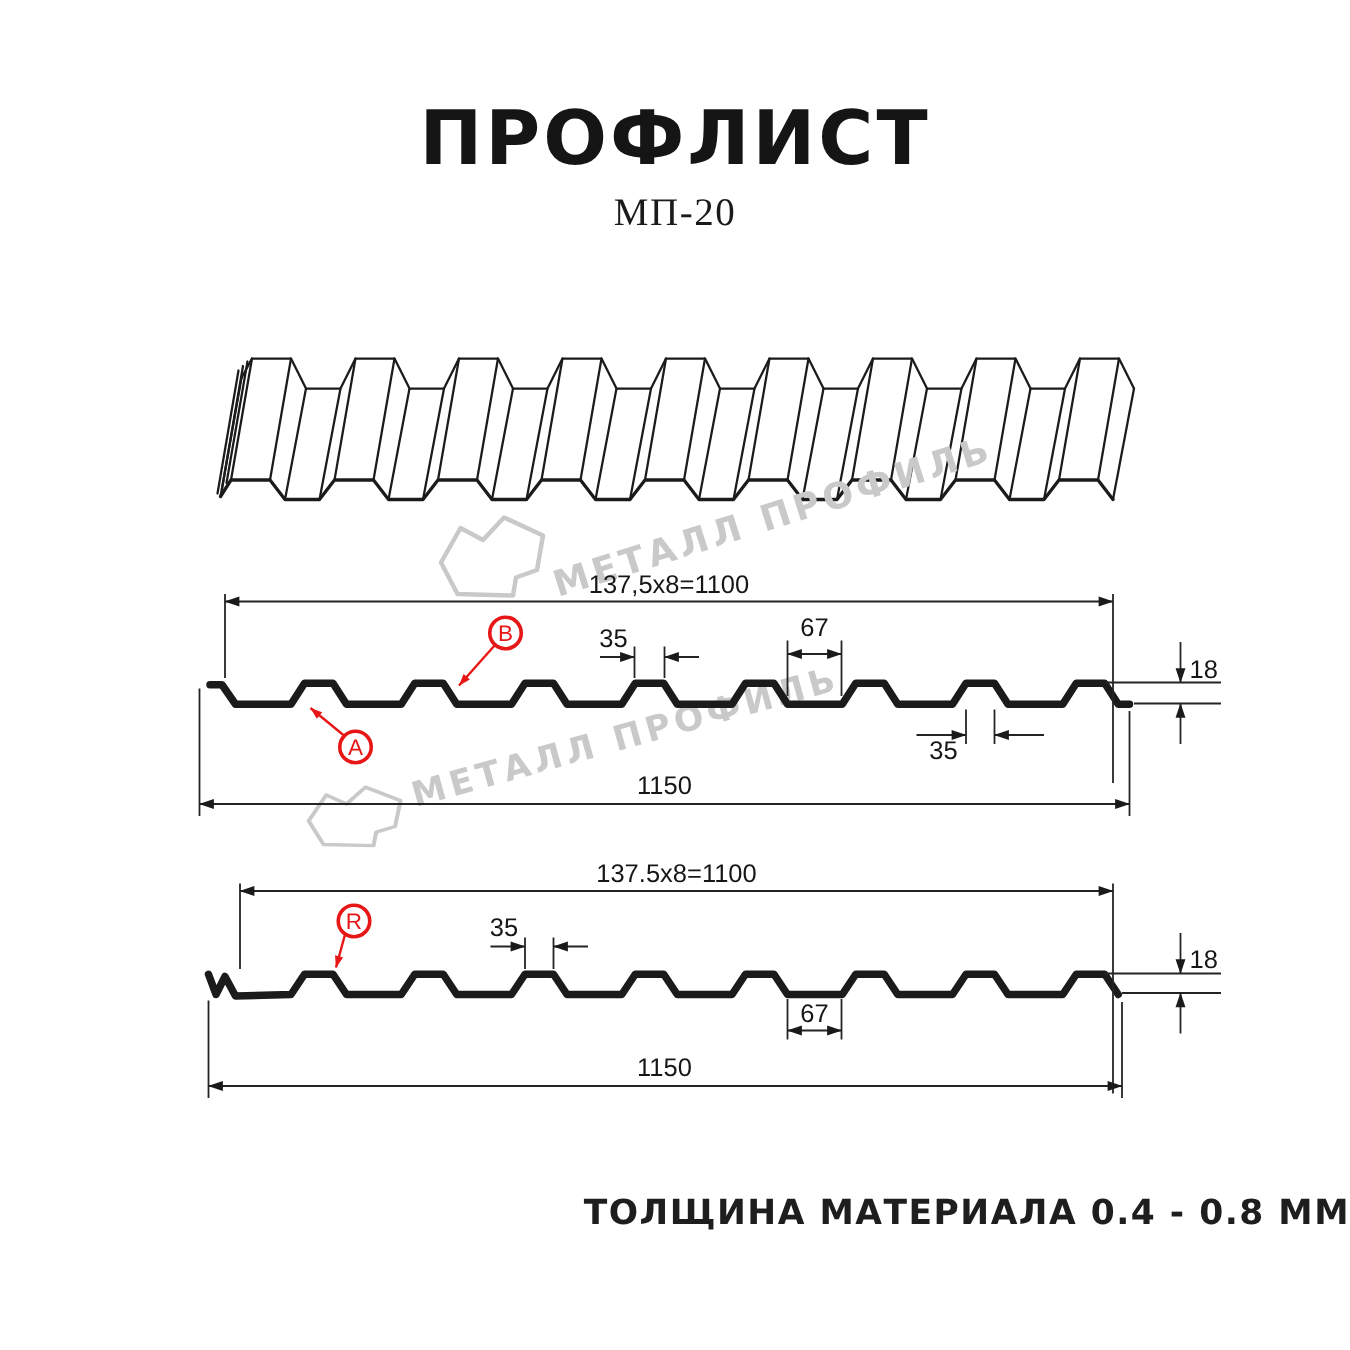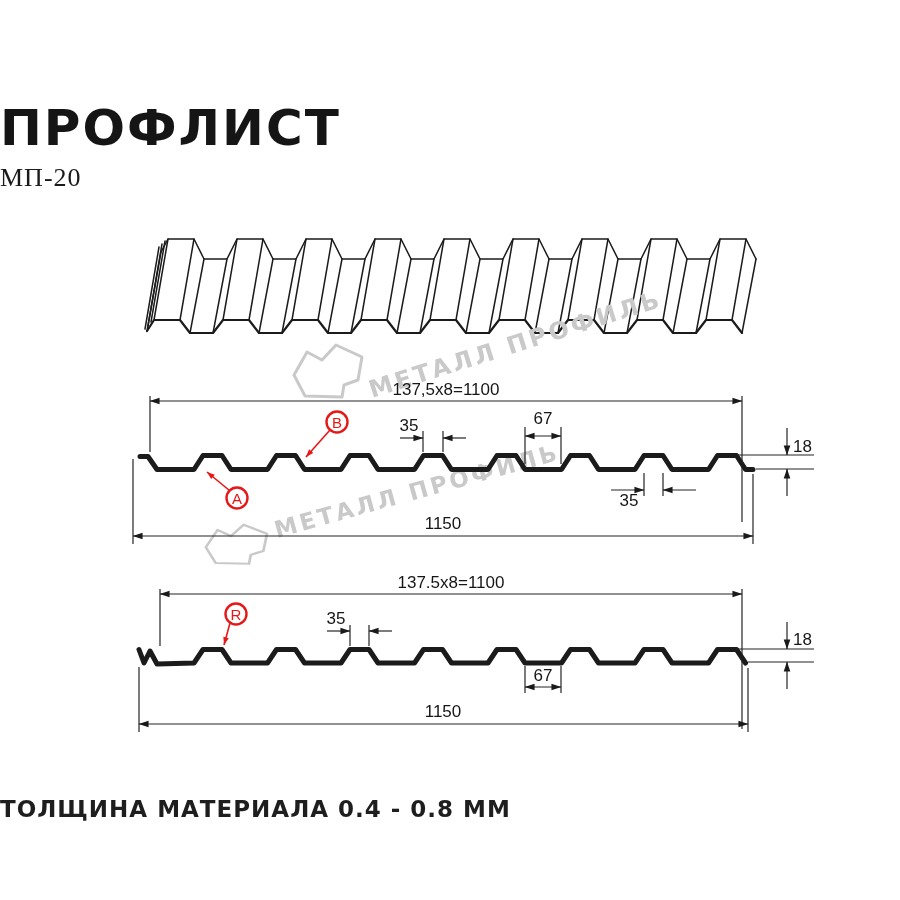--- a/index.html
+++ b/index.html
@@ -1,22 +1,22 @@
 <!DOCTYPE html>
 <html style="--line: #1b1b1b; --red: #e81717; --wm: #c9c9c9;"><head>
 <meta charset="utf-8">
 <style>
   html,body{margin:0;padding:0;background:#ffffff;width:900px;height:900px;overflow:hidden;}
   .stage{position:relative;width:900px;height:900px;background:#fff;font-family:"Liberation Sans",sans-serif;}
-  .hdr{position:absolute;top:66px;left:0;width:900px;margin-top:36px;}
+  .hdr{position:absolute;top:66px;left:0;width:900px;text-align:center;}
   .hdr h1{margin:0;font-family:"DejaVu Sans",sans-serif;font-weight:800;font-size:50px;line-height:1.05;
           letter-spacing:2px;color:#151515;}
   .hdr .sub{margin-top:8px;font-family:Liberation Serif, serif;font-weight:500;font-size:26px;
             letter-spacing:1px;color:#1a1a1a;}
-  .ftr{position:absolute;top:796px;left:0;width:900px;text-align:left;font-family:"DejaVu Sans",sans-serif;
+  .ftr{position:absolute;top:796px;left:0;width:900px;text-align:right;font-family:"DejaVu Sans",sans-serif;
        font-weight:600;font-size:23px;letter-spacing:1px;color:#1e1e1e;}
   svg.draw{position:absolute;left:0;top:0;}
   
   .l3{fill:none;stroke:var(--line);stroke-width:1.5;stroke-linejoin:round;stroke-linecap:round;}
   .near{stroke-width:2.2;}
   
   .pf{fill:none;stroke:var(--line);stroke-width:5;stroke-linejoin:round;stroke-linecap:round;}
   
   .dl{stroke:#242424;stroke-width:1.2;fill:none;}
   .dt{font-family:"Liberation Sans",sans-serif;font-size:17px;fill:#161616;}

